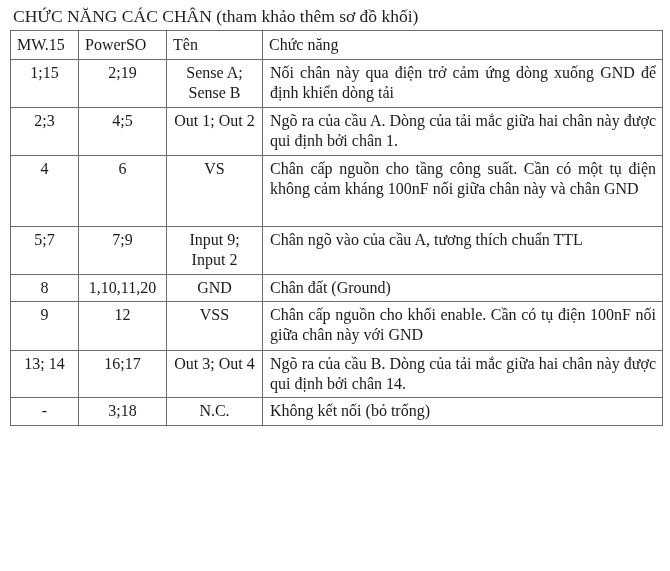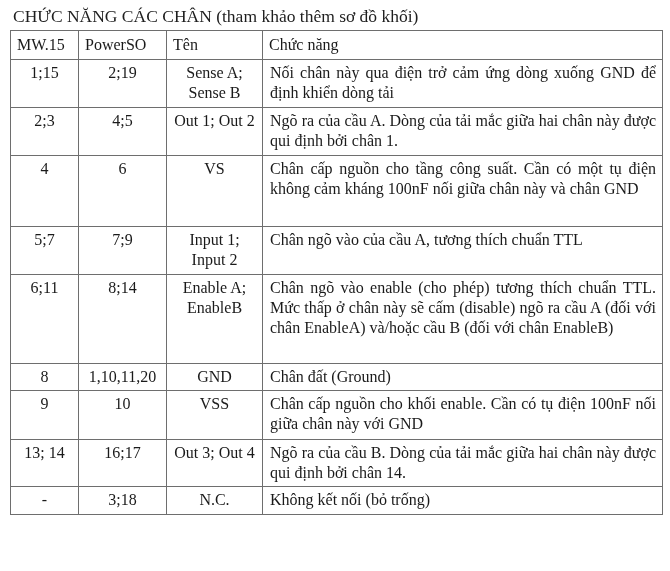--- a/index.html
+++ b/index.html
@@ -51,38 +51,32 @@
     </tr>
     <tr style="height:71px">
       <td class="c">4</td>
       <td class="c">6</td>
       <td class="c">VS</td>
       <td class="d">Chân cấp nguồn cho tầng công suất. Cần có một tụ điện không cảm kháng 100nF nối giữa chân này và chân GND</td>
     </tr>
     <tr style="height:48px">
       <td class="c">5;7</td>
       <td class="c">7;9</td>
-      <td class="c">Input 1; Input 2</td>
+      <td class="c">Input 9; Input 2</td>
       <td class="d">Chân ngõ vào của cầu A, tương thích chuẩn TTL</td>
-    </tr>
-    <tr style="height:89px">
-      <td class="c">6;11</td>
-      <td class="c">8;14</td>
-      <td class="c">Enable A; EnableB</td>
-      <td class="d">Chân ngõ vào enable (cho phép) tương thích chuẩn TTL. Mức thấp ở chân này sẽ cấm (disable) ngõ ra cầu A (đối với chân EnableA) và/hoặc cầu B (đối với chân EnableB)</td>
     </tr>
     <tr style="height:27px">
       <td class="c">8</td>
       <td class="c">1,10,11,20</td>
       <td class="c">GND</td>
       <td class="d">Chân đất (Ground)</td>
     </tr>
     <tr style="height:49px">
       <td class="c">9</td>
-      <td class="c">10</td>
+      <td class="c">12</td>
       <td class="c">VSS</td>
       <td class="d">Chân cấp nguồn cho khối enable. Cần có tụ điện 100nF nối giữa chân này với GND</td>
     </tr>
     <tr style="height:42px">
       <td class="c">13; 14</td>
       <td class="c">16;17</td>
       <td class="c">Out 3; Out 4</td>
       <td class="d">Ngõ ra của cầu B. Dòng của tải mắc giữa hai chân này được qui định bởi chân 14.</td>
     </tr>
     <tr style="height:28px">

